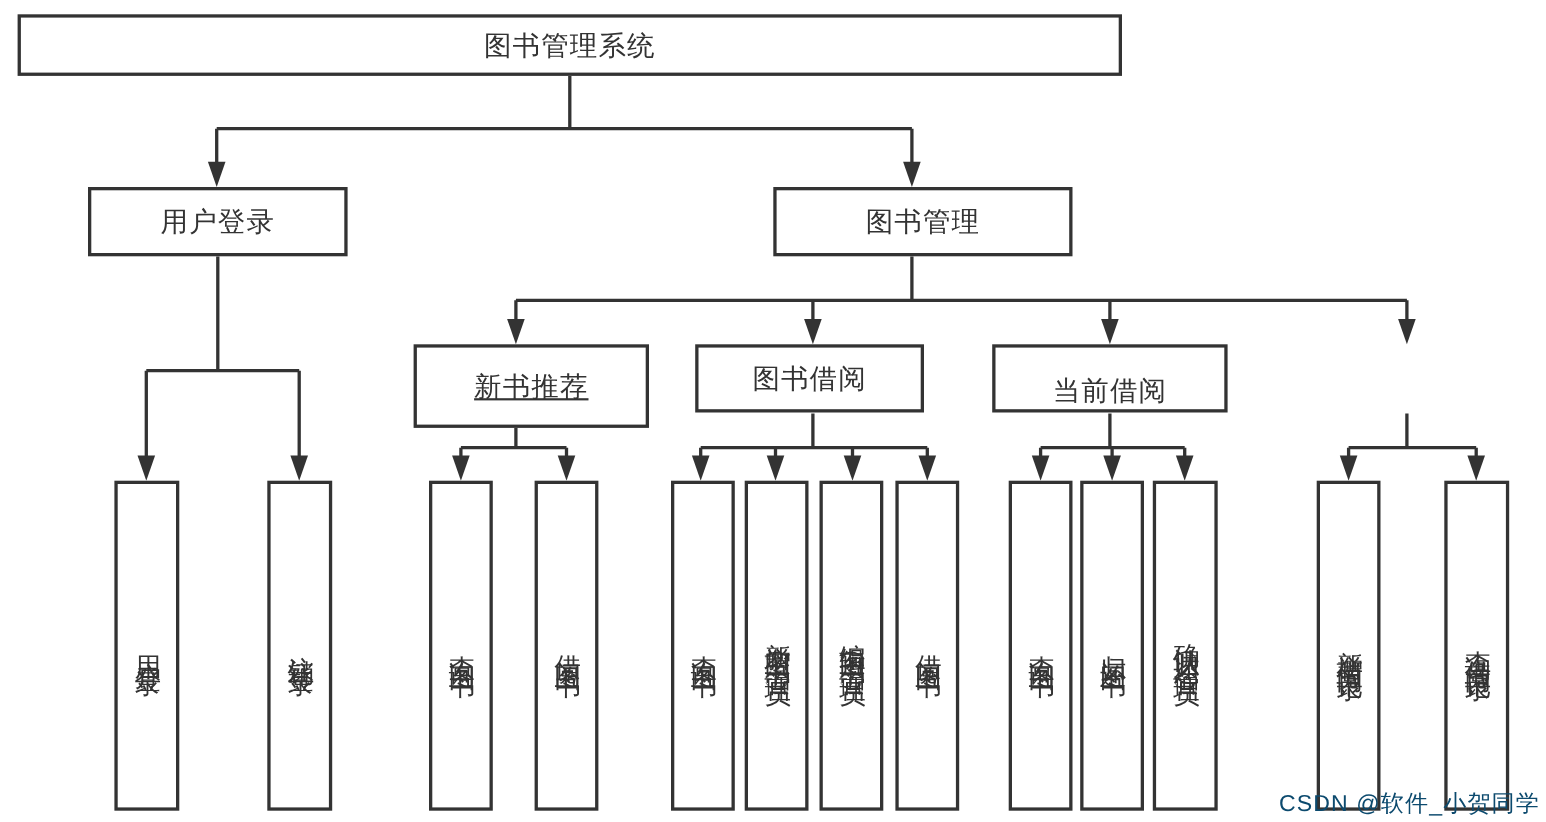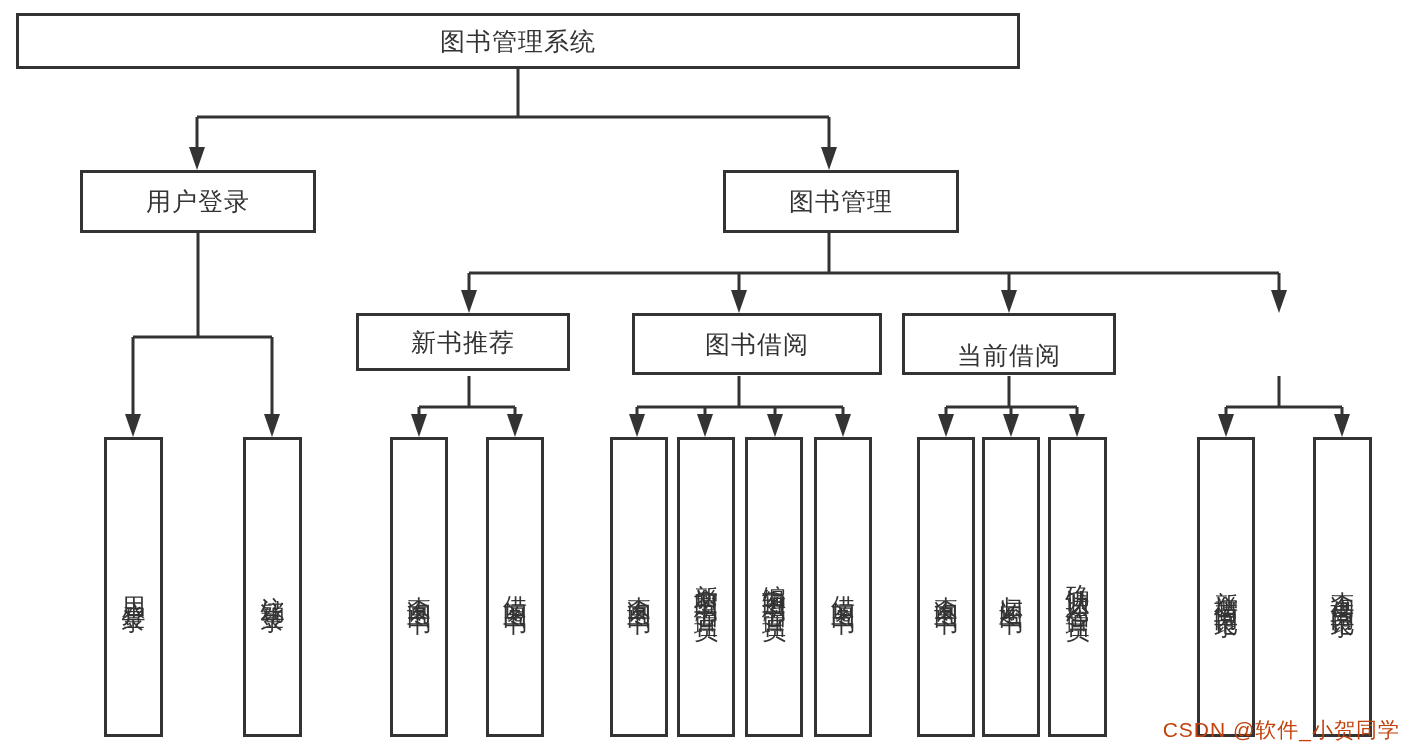--- a/index.html
+++ b/index.html
@@ -39,21 +39,21 @@
     font-size: 24px;
     letter-spacing: 5px;
     line-height: 1;
   }
   .watermark {
     position: absolute;
     top: 716px;
     right: 5px;
     font-size: 21px;
     letter-spacing: 1px;
-    color: #c2410c;
+    color: #0c4a6e;
     z-index: 5;
     white-space: nowrap;
   }
 </style>
 </head>
 <body>
 
 <div class="stage">
 
   <svg class="connectors" viewBox="0 0 1405 747" xmlns="http://www.w3.org/2000/svg">
@@ -88,28 +88,28 @@
     </g>
   </svg>
 
   <div class="node h-node" style="left:16px; top:13px; width:1004px; height:56px;">
     <span>图书管理系统</span>
   </div>
 
   <div class="node h-node" style="left:80px; top:170px; width:236px; height:63px;">
     <span>用户登录</span>
   </div>
-  <div class="node h-node" style="left:723px; top:170px; width:236px; height:63px;">
+  <div class="node h-node" style="left:703px; top:170px; width:272px; height:63px;">
     <span>图书管理</span>
   </div>
 
-  <div class="node h-node" style="left:356px; top:313px; width:214px; height:58px;">
+  <div class="node h-node" style="left:376px; top:313px; width:214px; height:76px;text-decoration:underline;">
     <span>新书推荐</span>
   </div>
-  <div class="node h-node" style="left:632px; top:313px; width:250px; height:62px;">
+  <div class="node h-node" style="left:632px; top:313px; width:208px; height:62px;">
     <span>图书借阅</span>
   </div>
   <div class="node h-node" style="left:902px; top:313px; width:214px; height:62px;align-items:flex-end;">
     <span>当前借阅</span>
   </div>
 
   <div class="node v-node" style="left:104px; top:437px; width:59px; height:300px;">
     <span>用户登录</span>
   </div>
   <div class="node v-node" style="left:243px; top:437px; width:59px; height:300px;">

